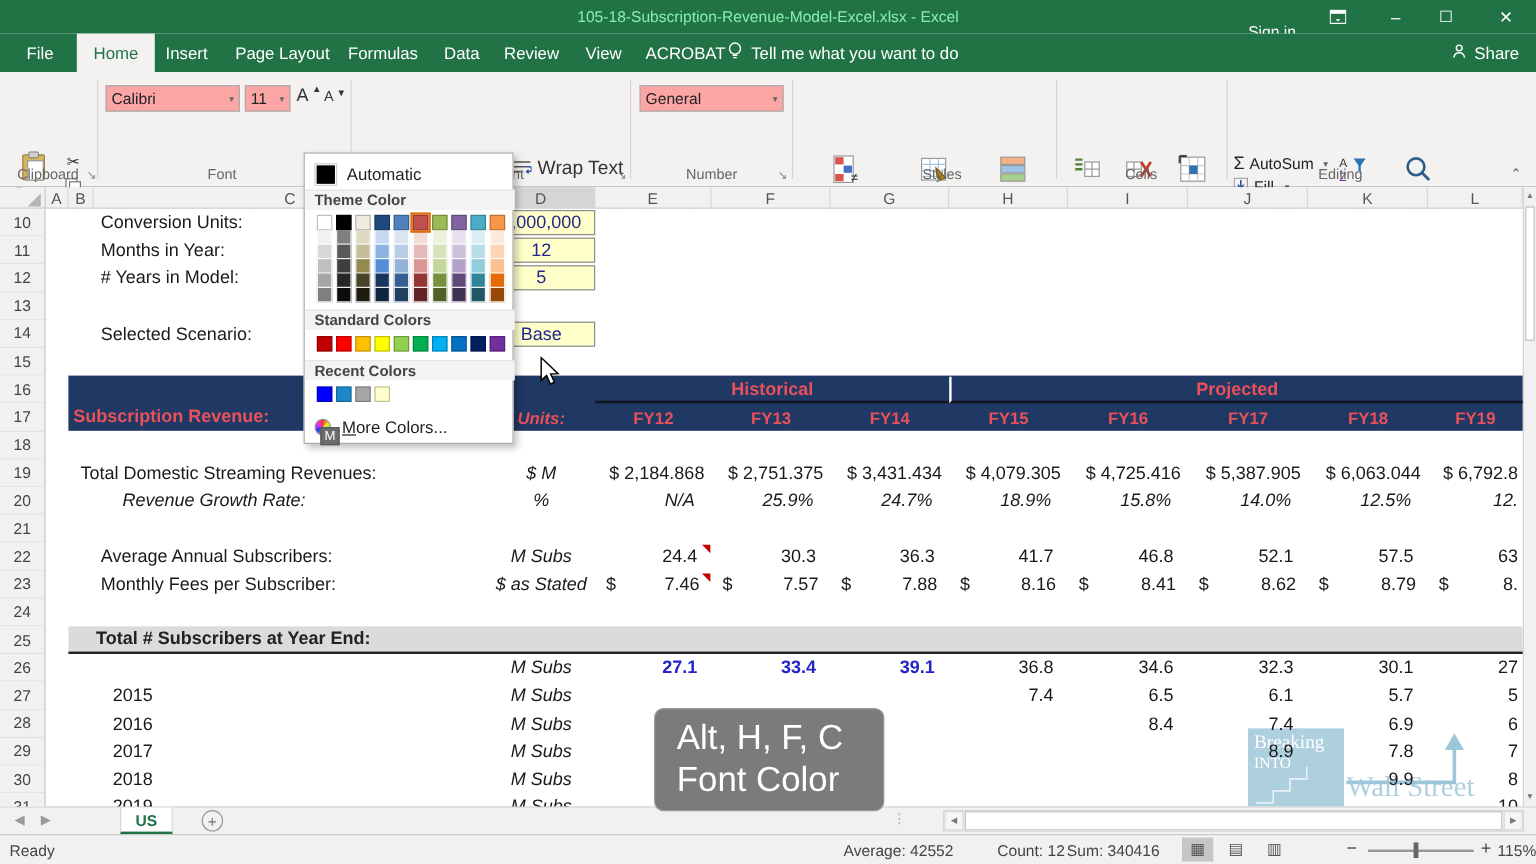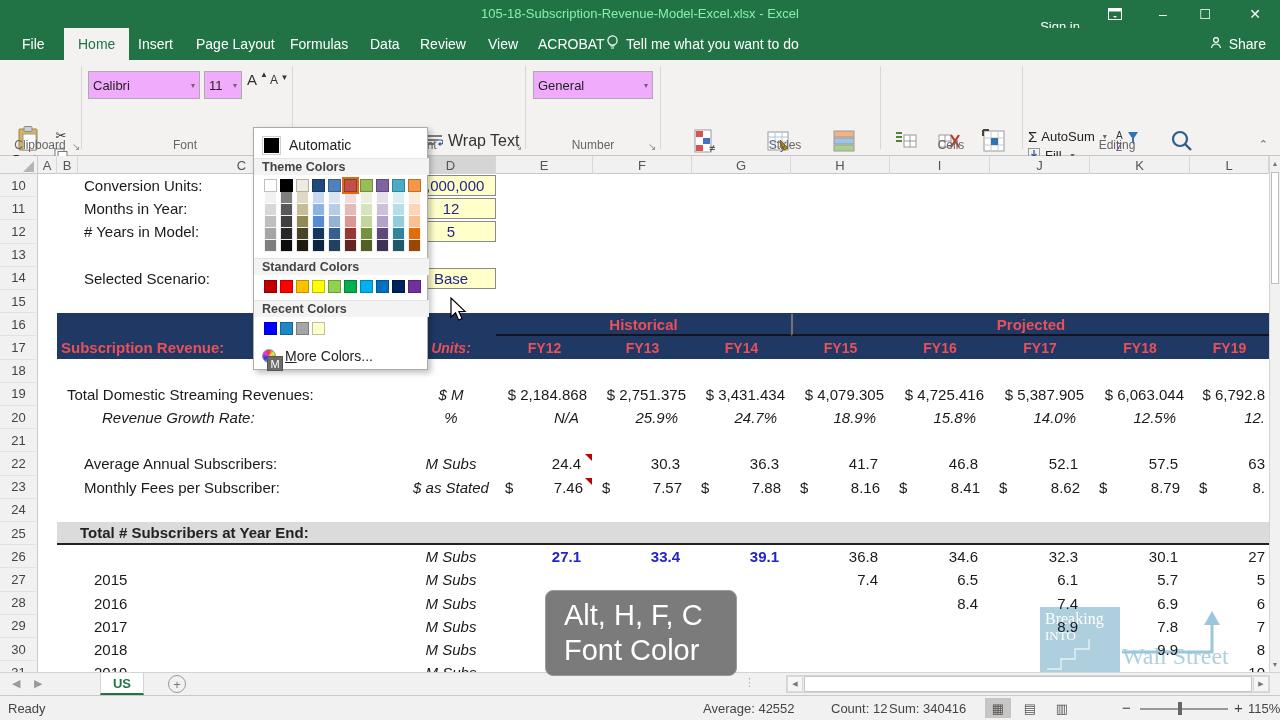--- a/index.html
+++ b/index.html
@@ -22,21 +22,21 @@
   .rtab.active { background:#f3f2f1; color:#217346; }
   #tellme { position:absolute; left:606px; top:0; height:32px; display:flex; align-items:center; gap:7px; color:#fff; font-size:14px; }
   #share { position:absolute; right:14px; top:0; height:32px; display:flex; align-items:center; gap:6px; color:#fff; font-size:14px; }
 
   
   #ribbon { position:absolute; left:0; top:60px; width:1280px; height:96px; background:#f3f2f1; border-bottom:1px solid #c8c6c4; }
   .rgroup-label { position:absolute; bottom:3px; font-size:12px; color:#666; text-align:center; }
   .rdiv { position:absolute; top:6px; bottom:6px; width:1px; background:#d8d6d4; }
   .launcher { position:absolute; bottom:3px; font-size:10px; color:#888; }
   .rbtn { display:flex; align-items:center; justify-content:center; color:#333; }
-  .combo { background:#f0abfc; border:1px solid #ababab; height:28px; display:flex; align-items:center; font-size:13px; padding:0 4px; justify-content:space-between; }
+  .combo { background:#fca5a5; border:1px solid #ababab; height:22px; display:flex; align-items:center; font-size:13px; padding:0 4px; justify-content:space-between; }
   .dd { font-size:8px; color:#666; margin-left:4px; }
   .pressed { background:#c8c6c4; }
   .icon16 { width:18px; height:18px; display:flex; align-items:center; justify-content:center; }
   .lines { width:15px; height:11px; background:repeating-linear-gradient(to bottom,#595959 0 1.5px,transparent 1.5px 4.5px); }
   .bigbtn { position:absolute; top:66px; display:flex; flex-direction:column; align-items:center; font-size:12px; color:#333; line-height:13px; text-align:center; }
   .bigbtn .ic { height:30px; display:flex; align-items:center; justify-content:center; }
 
   
   #colhead { position:absolute; left:0; top:156px; width:1269px; height:18px; background:#f1f1f1; border-bottom:1px solid #c9c9c9; }
   .ch { position:absolute; top:0; height:18px; display:flex; align-items:center; justify-content:center; font-size:13px; color:#555; border-right:1px solid #d8d8d8; }
@@ -59,21 +59,21 @@
   .pct  { justify-content:flex-end; padding-right:14px; font-style:italic; }
   .cur  { justify-content:space-between; padding:0 10px 0 9px; }
   .clip { padding-right:4px; }
   .inp  { background:#ffffc9; border:1px solid #8a8a8a; justify-content:center; color:#23278d; height:21px; margin-top:1px; }
   .tri  { position:absolute; right:1px; top:2px; width:0; height:0; border-left:7px solid transparent; border-top:7px solid #c00000; }
   .bandbar { position:absolute; left:57px; right:0; top:0; height:100%; background:#dbdbdb; border-bottom:2px solid #222; display:flex; align-items:center; padding-left:23px; font-weight:bold; font-size:15px; z-index:2; }
 
   
   #banner { position:absolute; left:57px; top:139.1px; width:1212px; height:46.4px; background:#1f3864; z-index:2; }
   .b-span { position:absolute; top:1px; height:22px; display:flex; align-items:center; justify-content:center; color:#e8505a; font-weight:bold; font-size:15px; border-bottom:2px solid #14141e; }
-  #b-proj { border-left:2px solid #737373; }
+  #b-proj { border-left:2px solid #ffffff; }
   #b-title { position:absolute; left:4px; top:23.2px; height:23.2px; display:flex; align-items:center; color:#e8505a; font-weight:bold; font-size:15px; }
   #b-units { position:absolute; left:349px; width:90px; top:23.2px; height:23.2px; display:flex; align-items:center; justify-content:center; color:#e8505a; font-weight:bold; font-style:italic; font-size:14px; }
   .b-fy { position:absolute; top:23.2px; height:23.2px; display:flex; align-items:center; justify-content:center; color:#e8505a; font-weight:bold; font-size:14px; }
 
   
   #watermark { position:absolute; left:1040px; top:433px; width:240px; height:65px; z-index:1; pointer-events:none; }
   #wm-box { position:absolute; left:0; top:0; width:80px; height:65px; background:rgba(152,195,214,0.8); color:#fff; font-family:"Liberation Serif",serif; padding:3px 0 0 5px; }
   #wm-b1 { font-size:16px; } #wm-b2 { font-size:13px; }
   #wm-ws { position:absolute; left:82px; top:36px; font-family:"Liberation Serif",serif; font-size:24px; color:#aecfde; }
   #wm-arrow { position:absolute; left:50px; top:0px; }
@@ -667,21 +667,21 @@
   <div id="zoomthumb"></div>
   <div class="st" style="left:1234px;top:3px;font-size:15px">+</div>
   <div class="st" style="left:1248px">115%</div>
 </div>
 
 <div id="colormenu">
   <div id="cm-auto">
     <span class="sw-auto"></span>
     <span>Automatic</span>
   </div>
-  <div class="cm-head" style="top:30px">Theme Colors</div>
+  <div class="cm-head" style="top:30px">Theme Color</div>
   <div class="swrow" id="themegrid" style="top:51px">
       <div class="swcol">
         <div class="sw" style="background: rgb(255, 255, 255);"></div>
         <div class="swt" style="background: rgb(242, 242, 242);"></div>
         <div class="swt" style="background: rgb(216, 216, 216);"></div>
         <div class="swt" style="background: rgb(191, 191, 191);"></div>
         <div class="swt" style="background: rgb(165, 165, 165);"></div>
         <div class="swt" style="background: rgb(127, 127, 127);"></div>
       </div>
       <div class="swcol">

